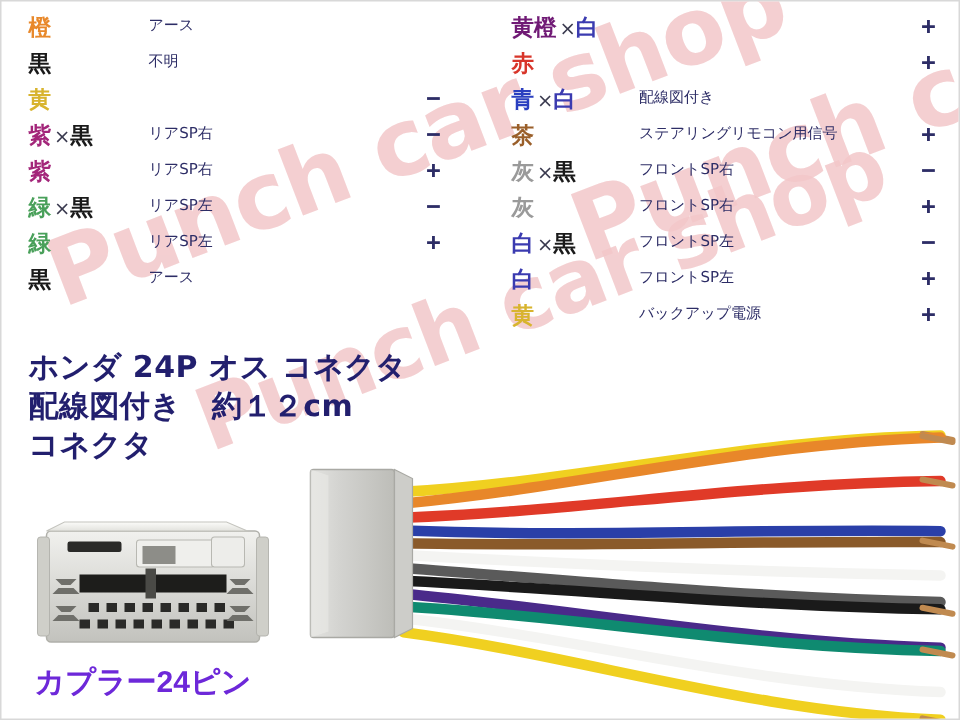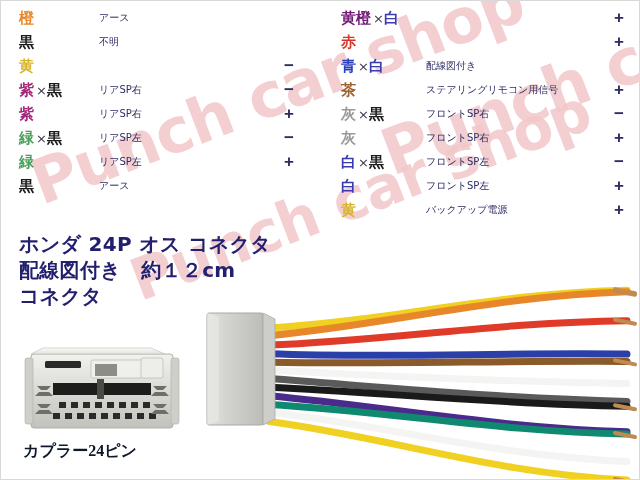--- a/index.html
+++ b/index.html
@@ -47,22 +47,22 @@
 
   
   .headblock{position:absolute;left:18px;top:230px;z-index:5;
     color:#221f6e;font-weight:700;font-size:20px;line-height:26px;
     font-family:"DejaVu Sans","Liberation Sans",sans-serif;
     letter-spacing:.3px;}
 
   
   .photo-small{position:absolute;left:22px;top:345px;width:158px;height:88px;z-index:4;}
   .caption{position:absolute;left:22px;top:440px;z-index:6;
-    color:#0f172a;font-weight:700;font-size:16px;
-    font-family:Liberation Serif, serif;}
+    color:#6d28d9;font-weight:700;font-size:20px;
+    font-family:Liberation Sans, sans-serif;}
 
   
   .harness{position:absolute;left:196px;top:268px;width:444px;height:212px;z-index:3;}
 </style>
 </head>
 <body>
 
 <div id="page">
 
   <div class="wm-layer">

